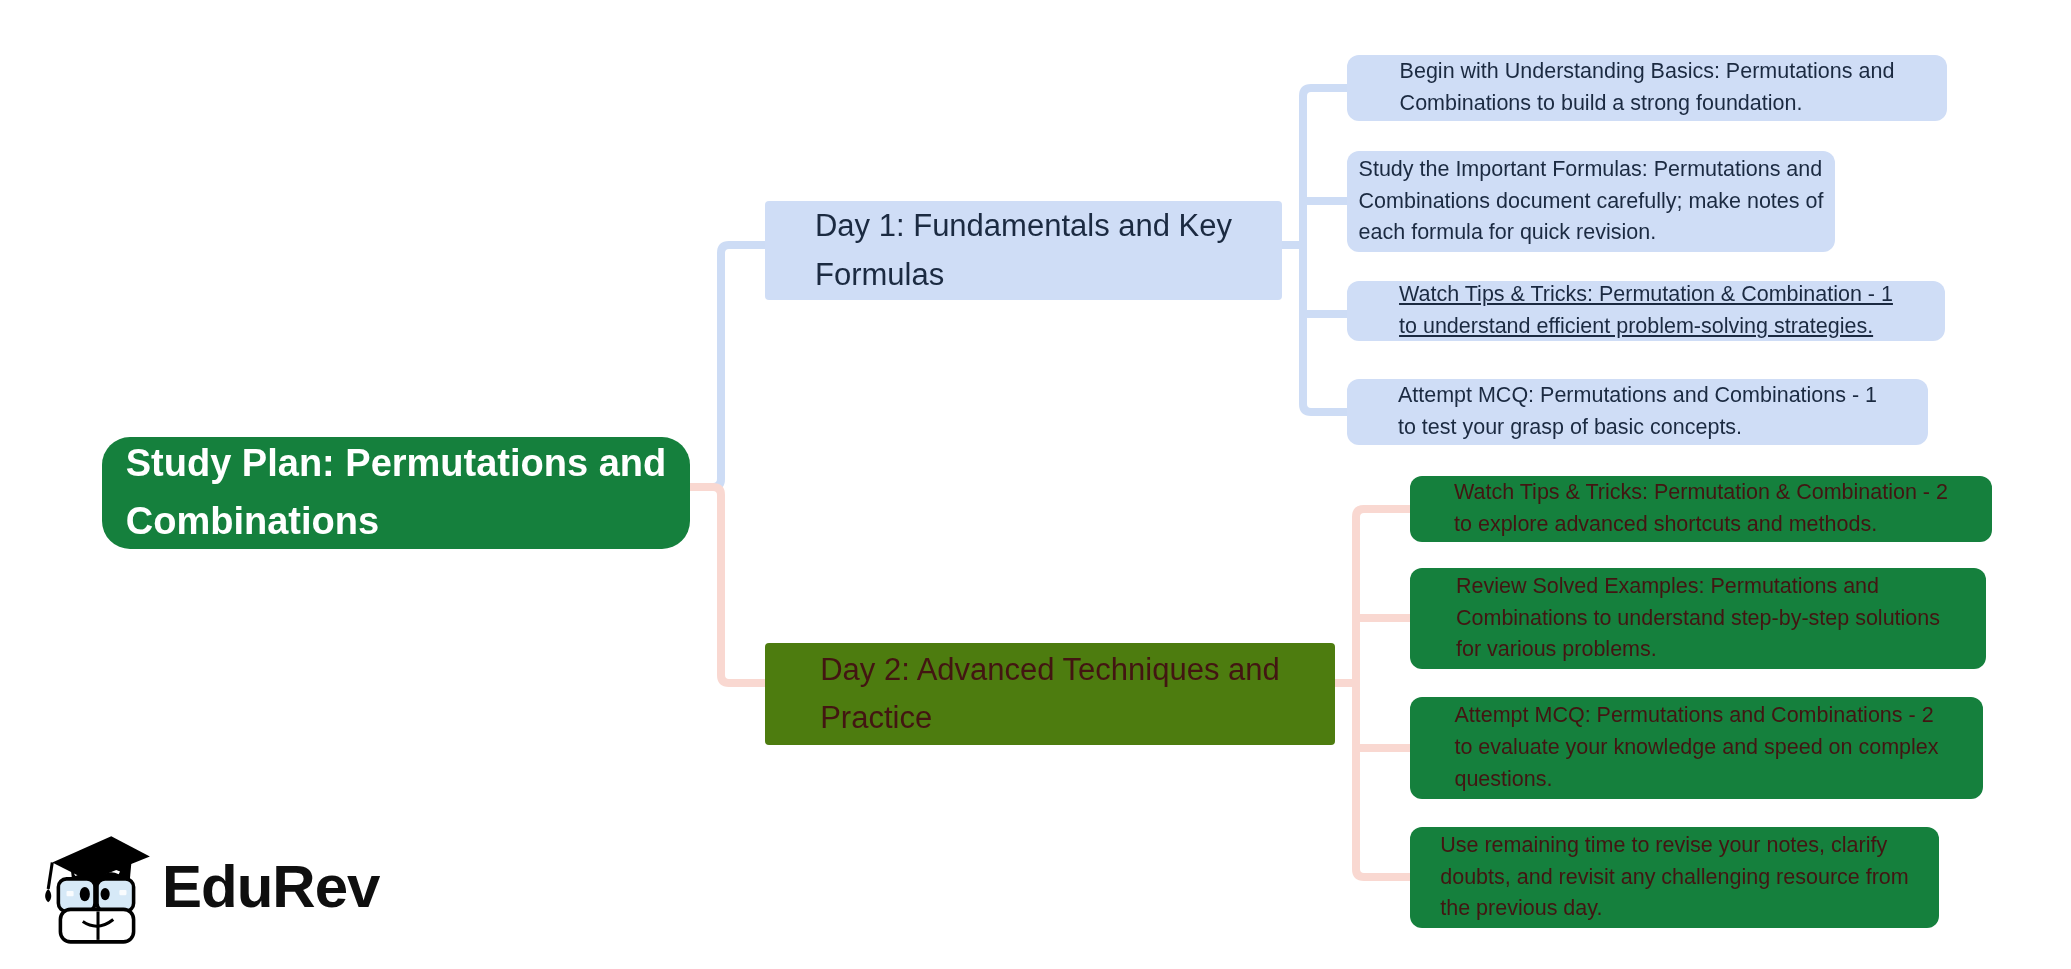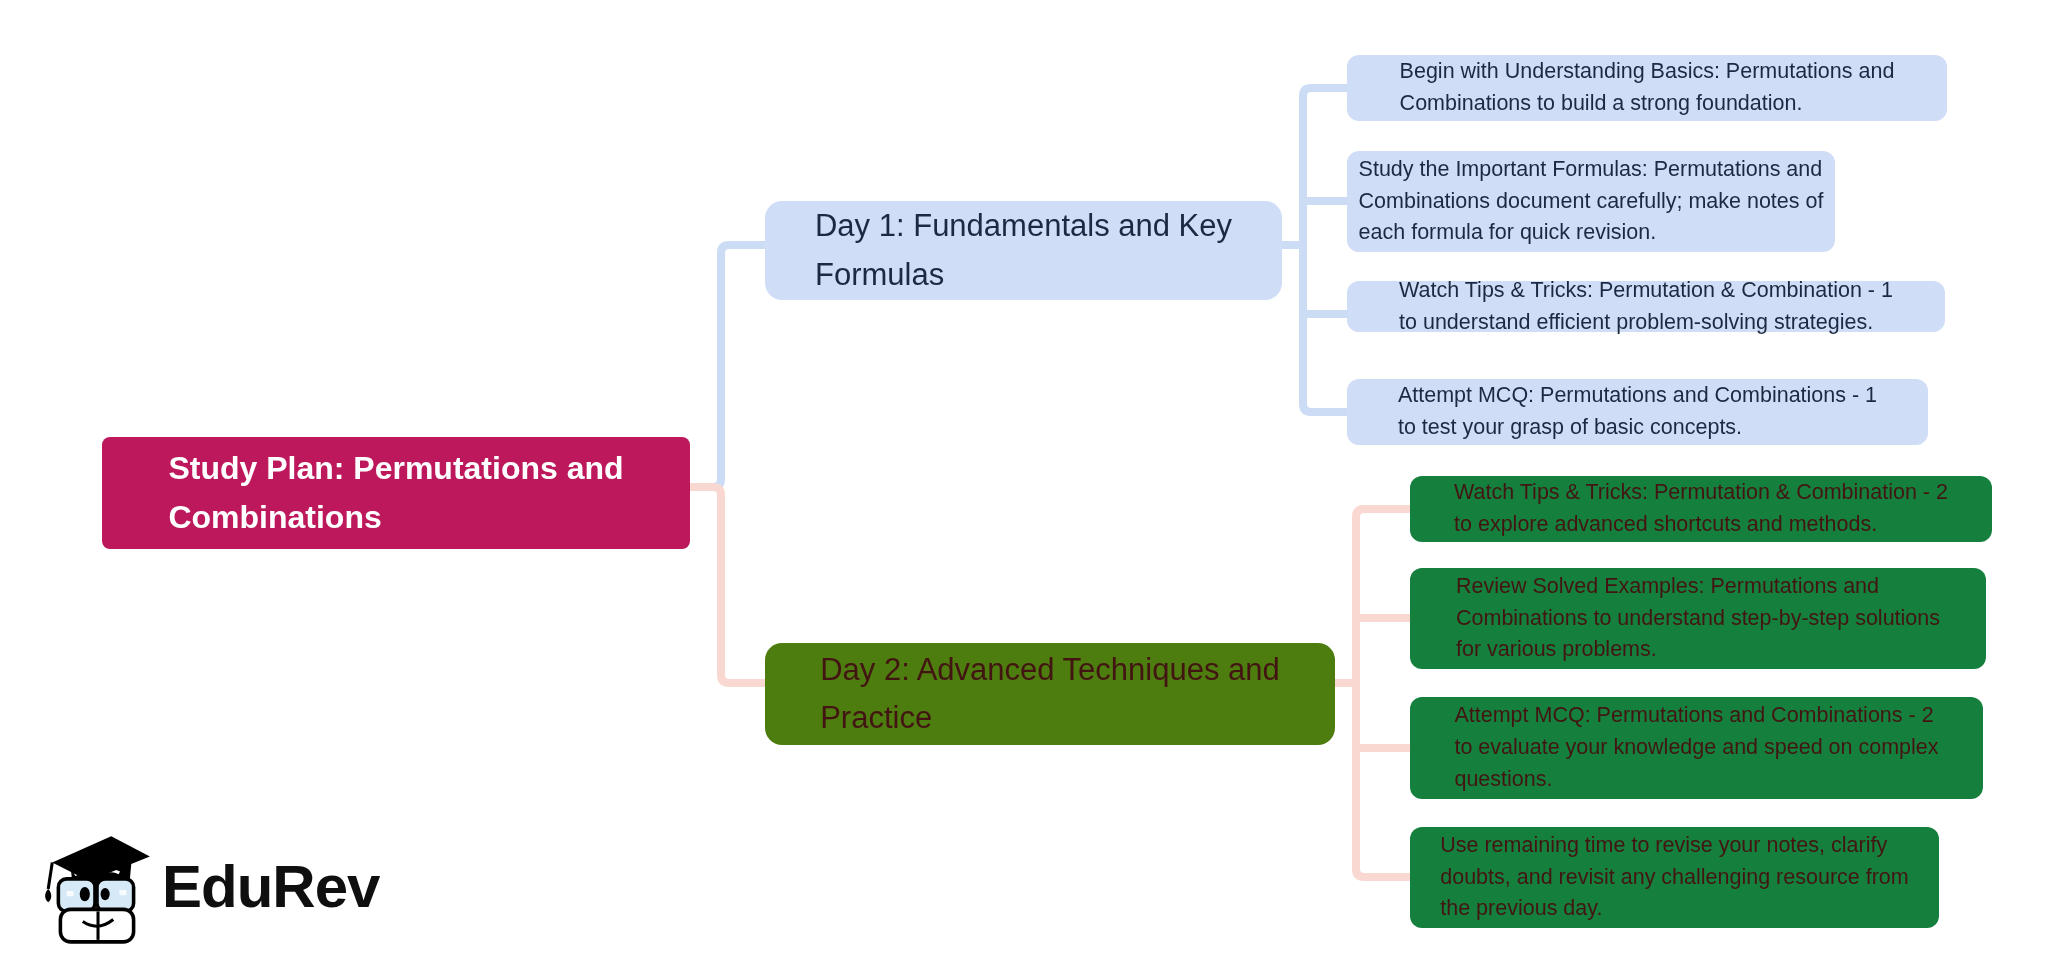--- a/index.html
+++ b/index.html
@@ -32,52 +32,52 @@
     position: absolute;
     display: flex;
     align-items: center;
     justify-content: center;
     text-align: left;
     white-space: pre-line;
     box-sizing: border-box;
   }
   .node-root {
     left: 102px; top: 437px; width: 588px; height: 112px;
-    background: #be185d;
+    background: #15803d;
     color: #ffffff;
-    border-radius: 8px;
-    font-size: 32px;
+    border-radius: 28px;
+    font-size: 38px;
     font-weight: bold;
     line-height: 1.52;
   }
   .node-day {
     background: #cfddf6;
     color: #1b2a41;
-    border-radius: 17px;
+    border-radius: 4px;
     font-size: 31px;
     line-height: 1.55;
   }
   .node-day1 { left: 765px; top: 201px; width: 517px; height: 99px; }
   .node-day2 { left: 765px; top: 643px; width: 570px; height: 102px;
                background: #4d7c0f; color: #431512; }
   .leaf {
     background: #cfddf6;
     color: #1b2a41;
     border-radius: 12px;
     font-size: 21.5px;
     line-height: 1.48;
     padding: 0 10px;
   }
   .leaf-pink {
     background: #15803d;
     color: #431512;
   }
   .leaf-b1 { left: 1347px; top: 55px;  width: 600px; height: 66px; }
   .leaf-b2 { left: 1347px; top: 151px; width: 488px; height: 101px; }
-  .leaf-b3 { left: 1347px; top: 281px; width: 598px; height: 51px; }
+  .leaf-b3 { left: 1347px; top: 281px; width: 598px; height: 60px; text-decoration: underline; }
   .leaf-b4 { left: 1347px; top: 379px; width: 581px; height: 66px; }
   .leaf-p1 { left: 1410px; top: 476px; width: 582px; height: 66px; }
   .leaf-p2 { left: 1410px; top: 568px; width: 576px; height: 101px; }
   .leaf-p3 { left: 1410px; top: 697px; width: 573px; height: 102px; }
   .leaf-p4 { left: 1410px; top: 827px; width: 529px; height: 101px; }
   .logo {
     position: absolute;
     left: 36px; top: 826px;
     display: flex;
     align-items: center;

